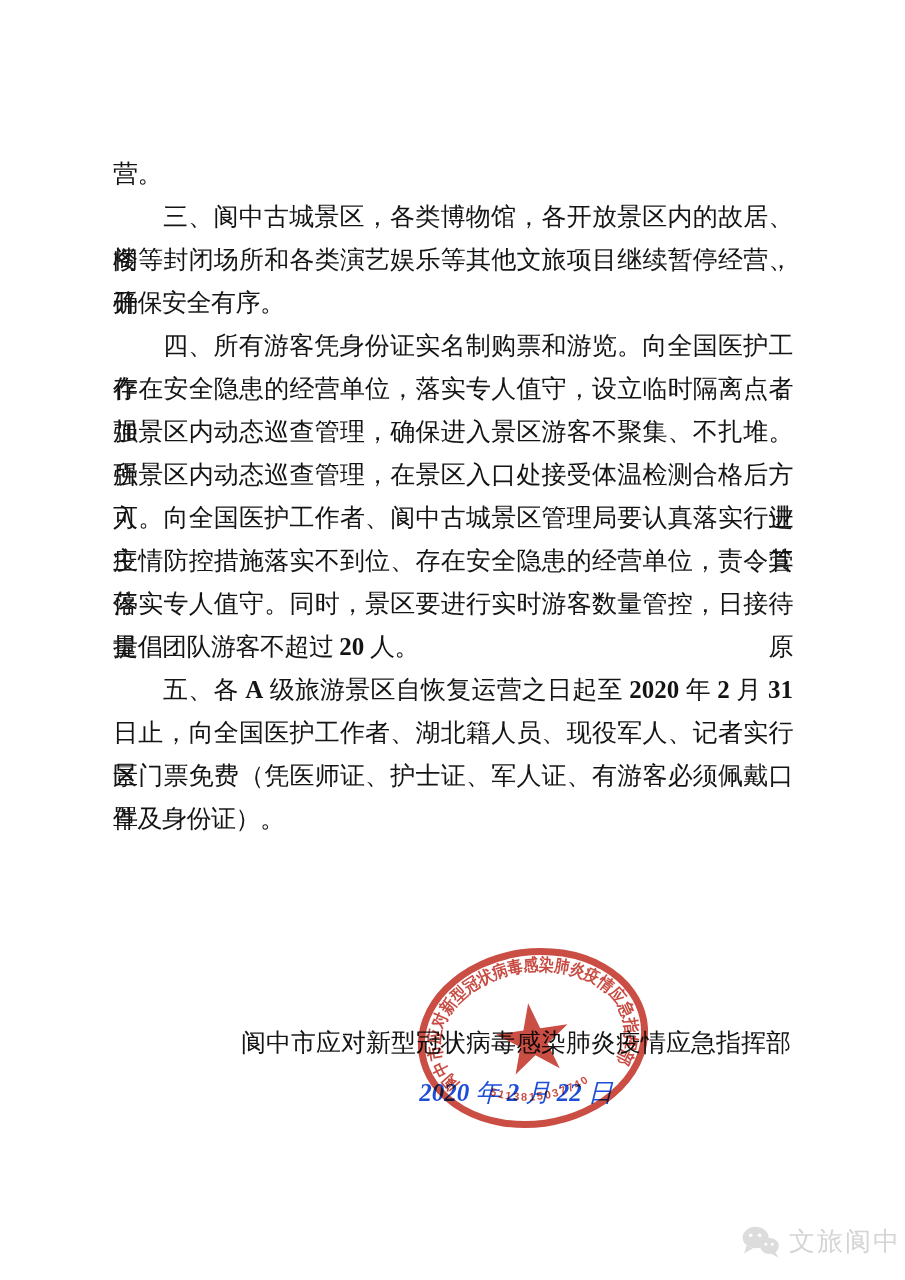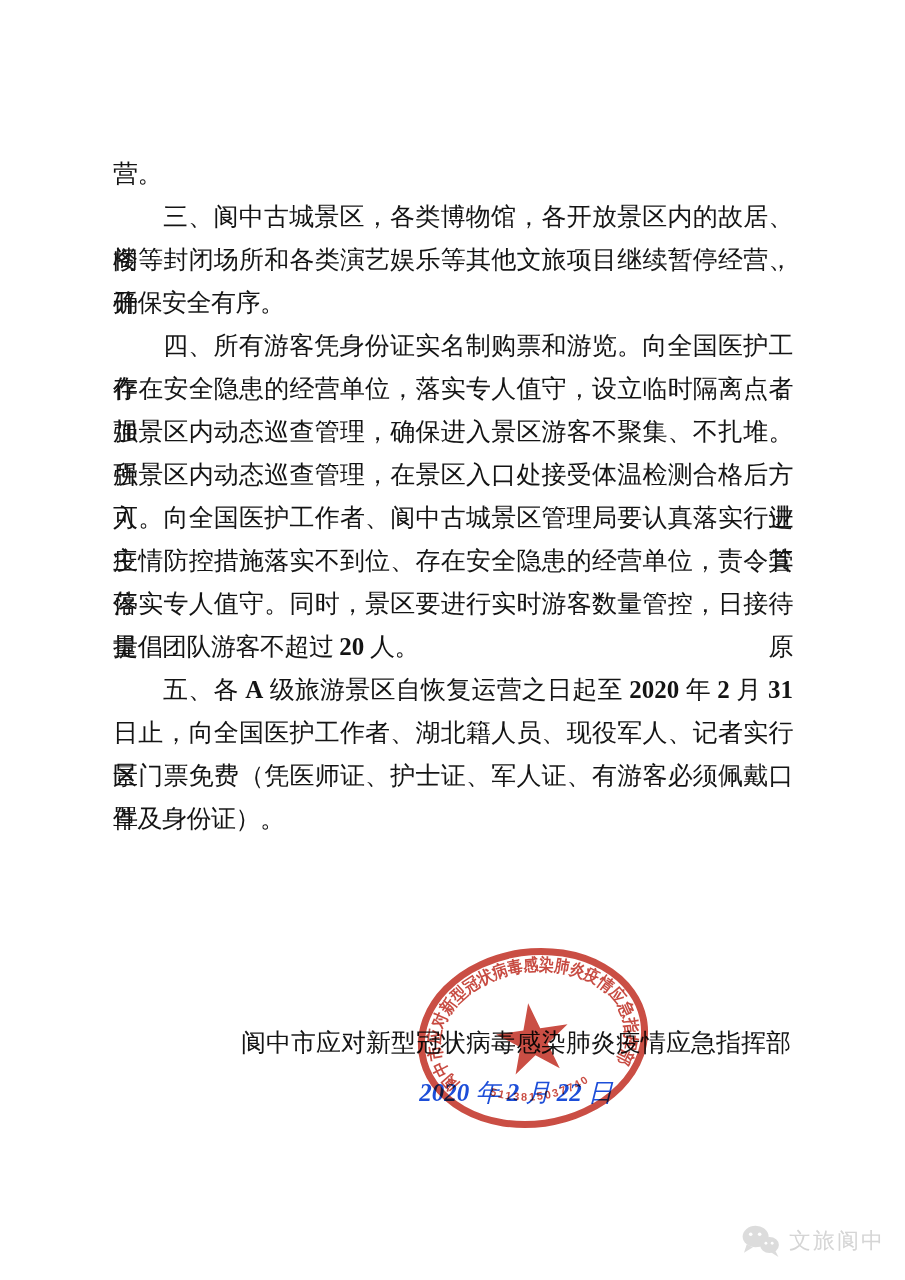--- a/index.html
+++ b/index.html
@@ -75,21 +75,21 @@
   
   .watermark {
     position: absolute;
     left: 740px;
     top: 1224px;
     display: flex;
     align-items: center;
     gap: 7px;
   }
   .watermark-text {
-    font-size: 22px;
+    font-size: 26px;
     letter-spacing: 2px;
     color: #d5d5d5;
     font-family: "Liberation Sans", "DejaVu Sans", sans-serif;
     white-space: nowrap;
   }
 </style>
 </head>
 <body>
 
 <div class="page">

